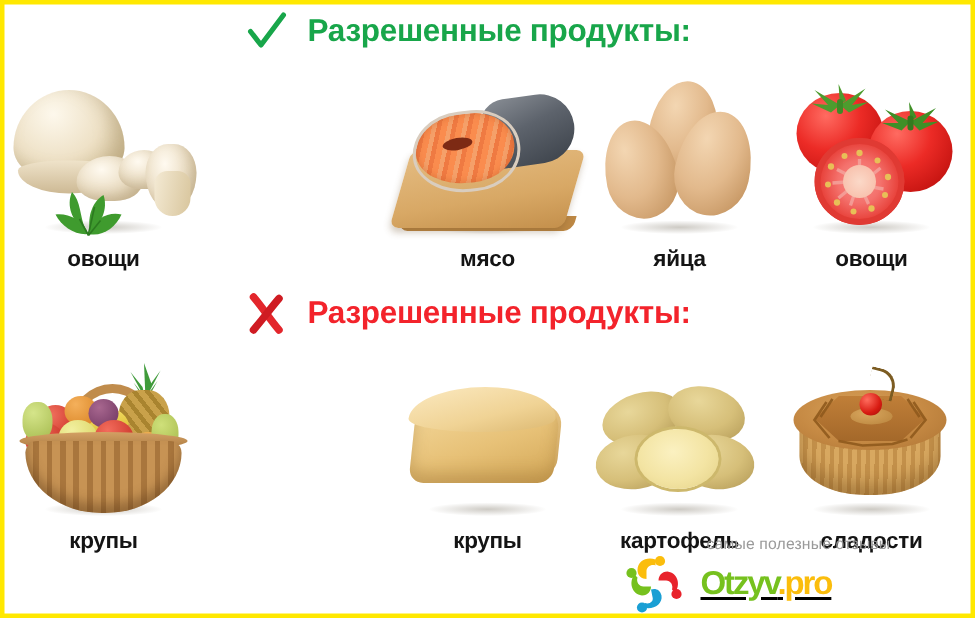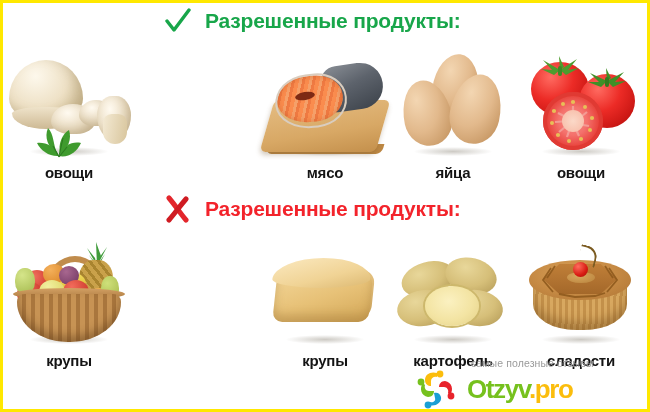--- a/index.html
+++ b/index.html
@@ -290,21 +290,21 @@
   }
 
   
   .tagline{
     position:absolute;left:468px;top:354px;
     font-size:10.5px;color:#9a9a9a;white-space:nowrap;letter-spacing:.1px;
   }
   .logo{position:absolute;left:414px;top:366px;display:flex;align-items:center;gap:4px;}
   .logo-mark{width:46px;height:40px;flex:0 0 auto;}
   .logo-text{
-    font-size:26px;font-weight:bold;line-height:34px;letter-spacing:-1.4px;white-space:nowrap;
+    font-size:22px;font-weight:bold;line-height:34px;letter-spacing:-1.4px;white-space:nowrap;text-decoration:underline;
   }
   .lt-green{color:#76c11e;}
   .lt-yellow{color:#fbbd0c;}
 </style>
 </head>
 <body>
 
 <div id="poster">
 
   <div class="hdr hdr-allowed">

